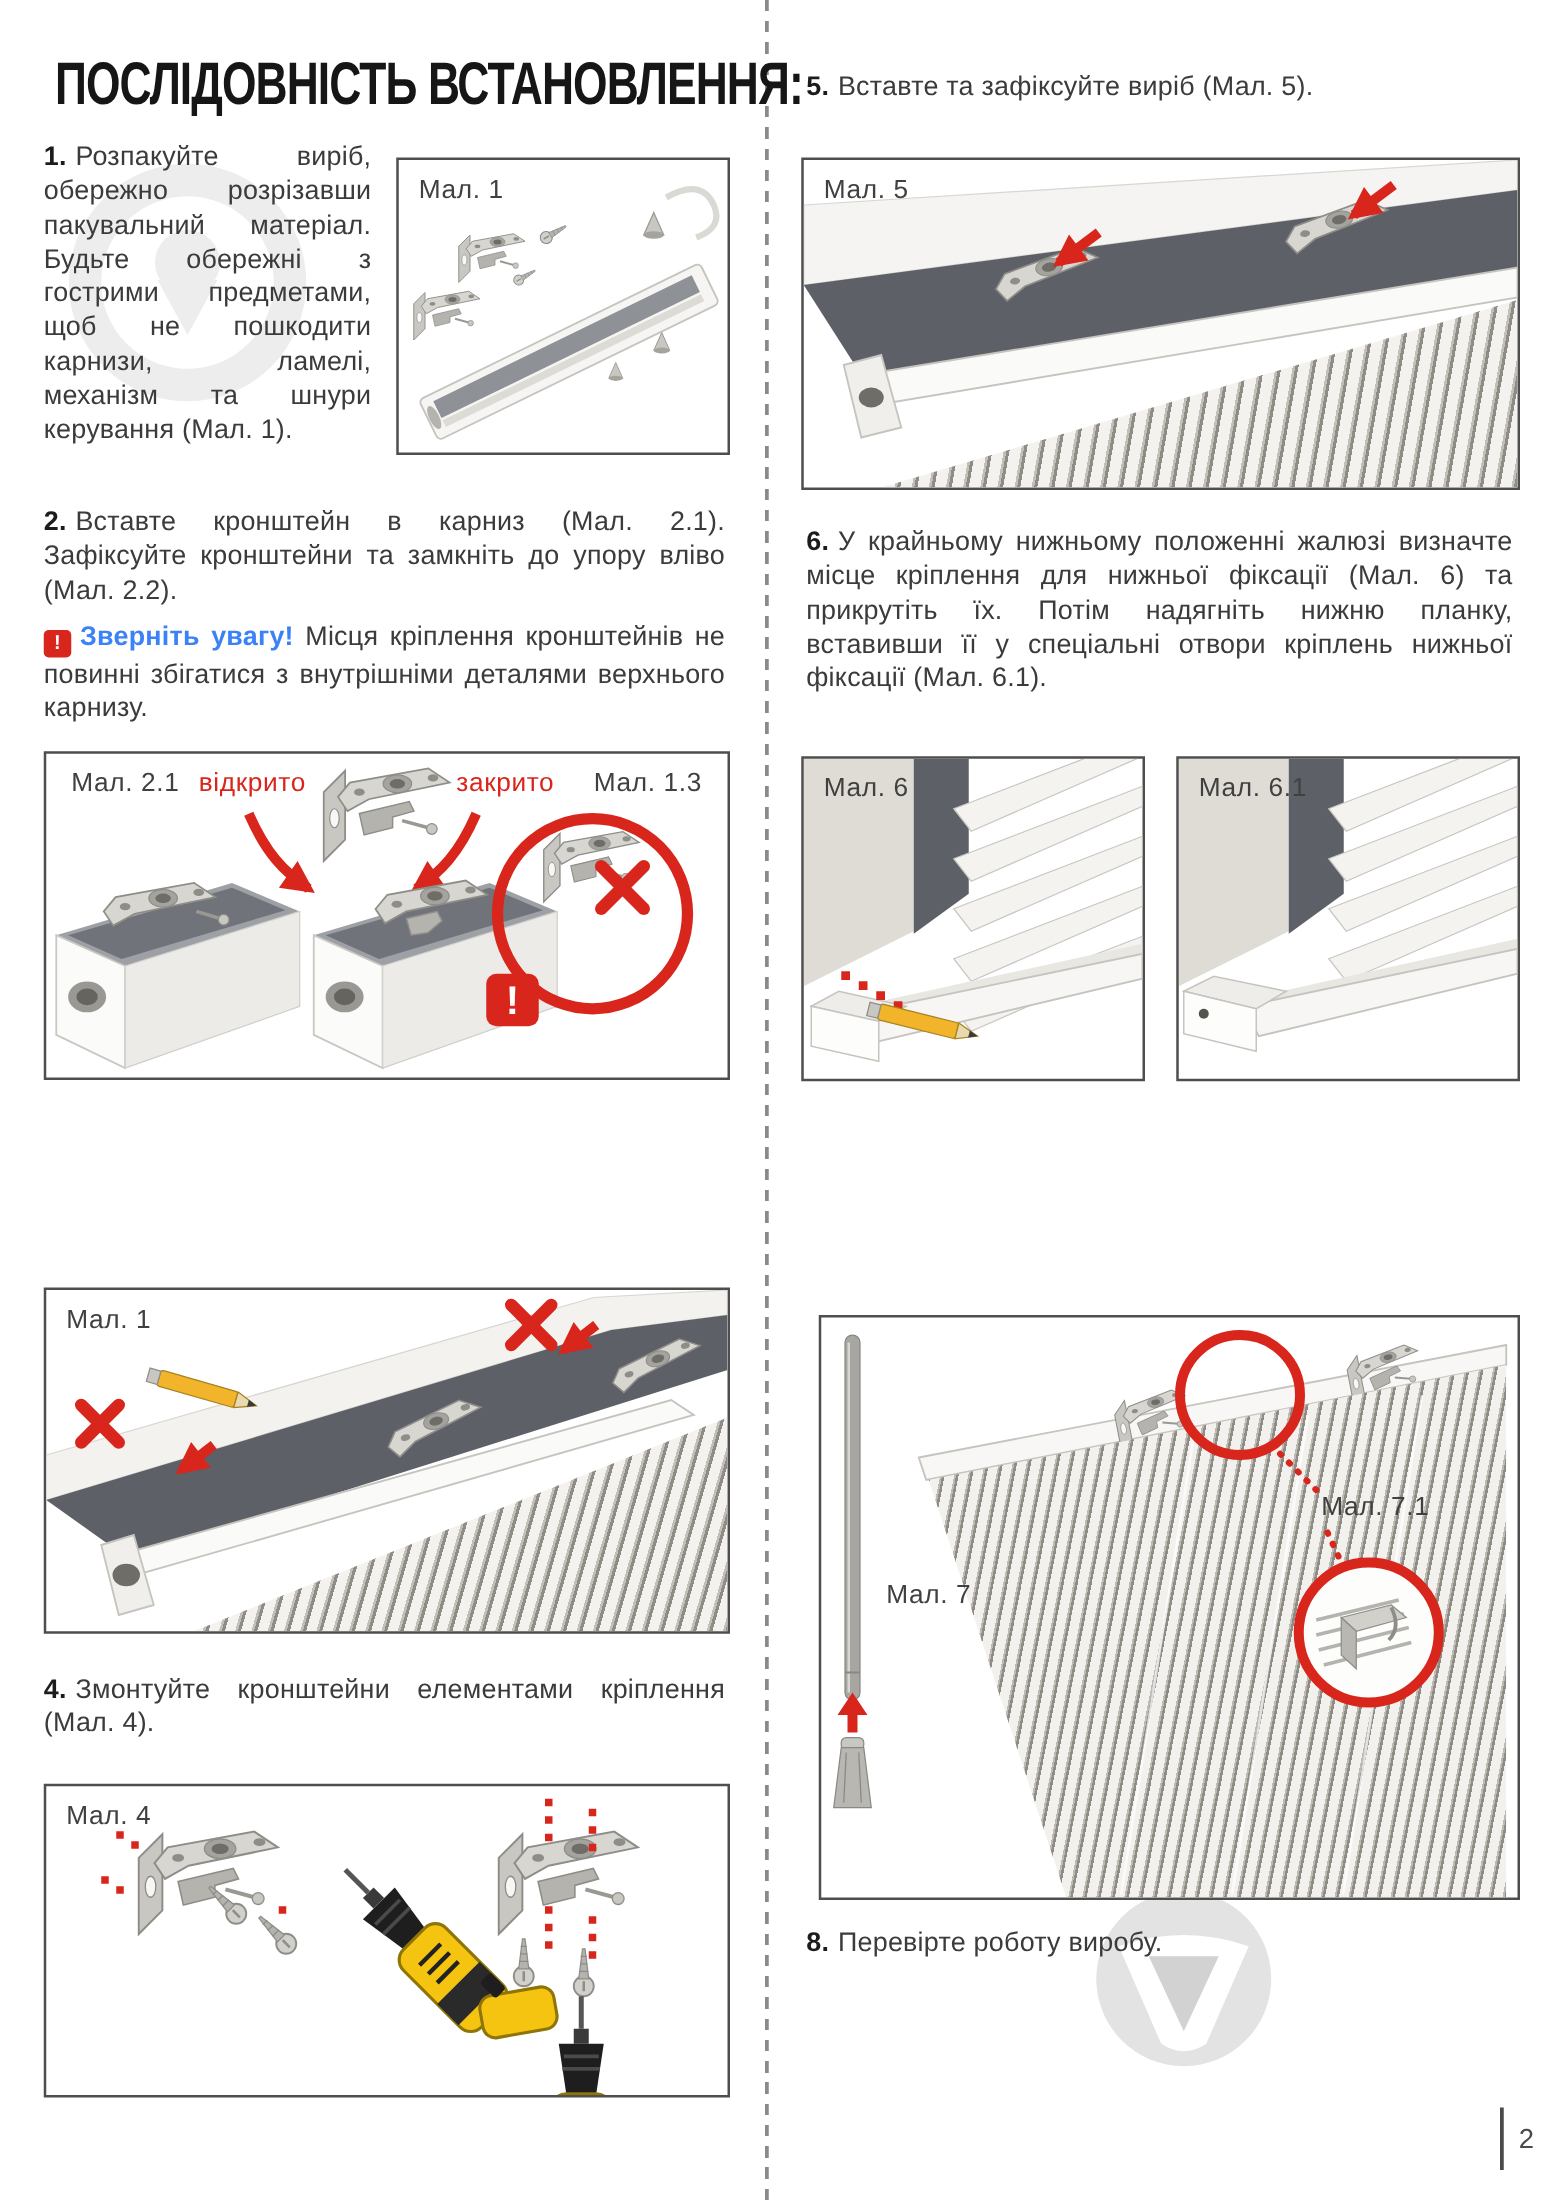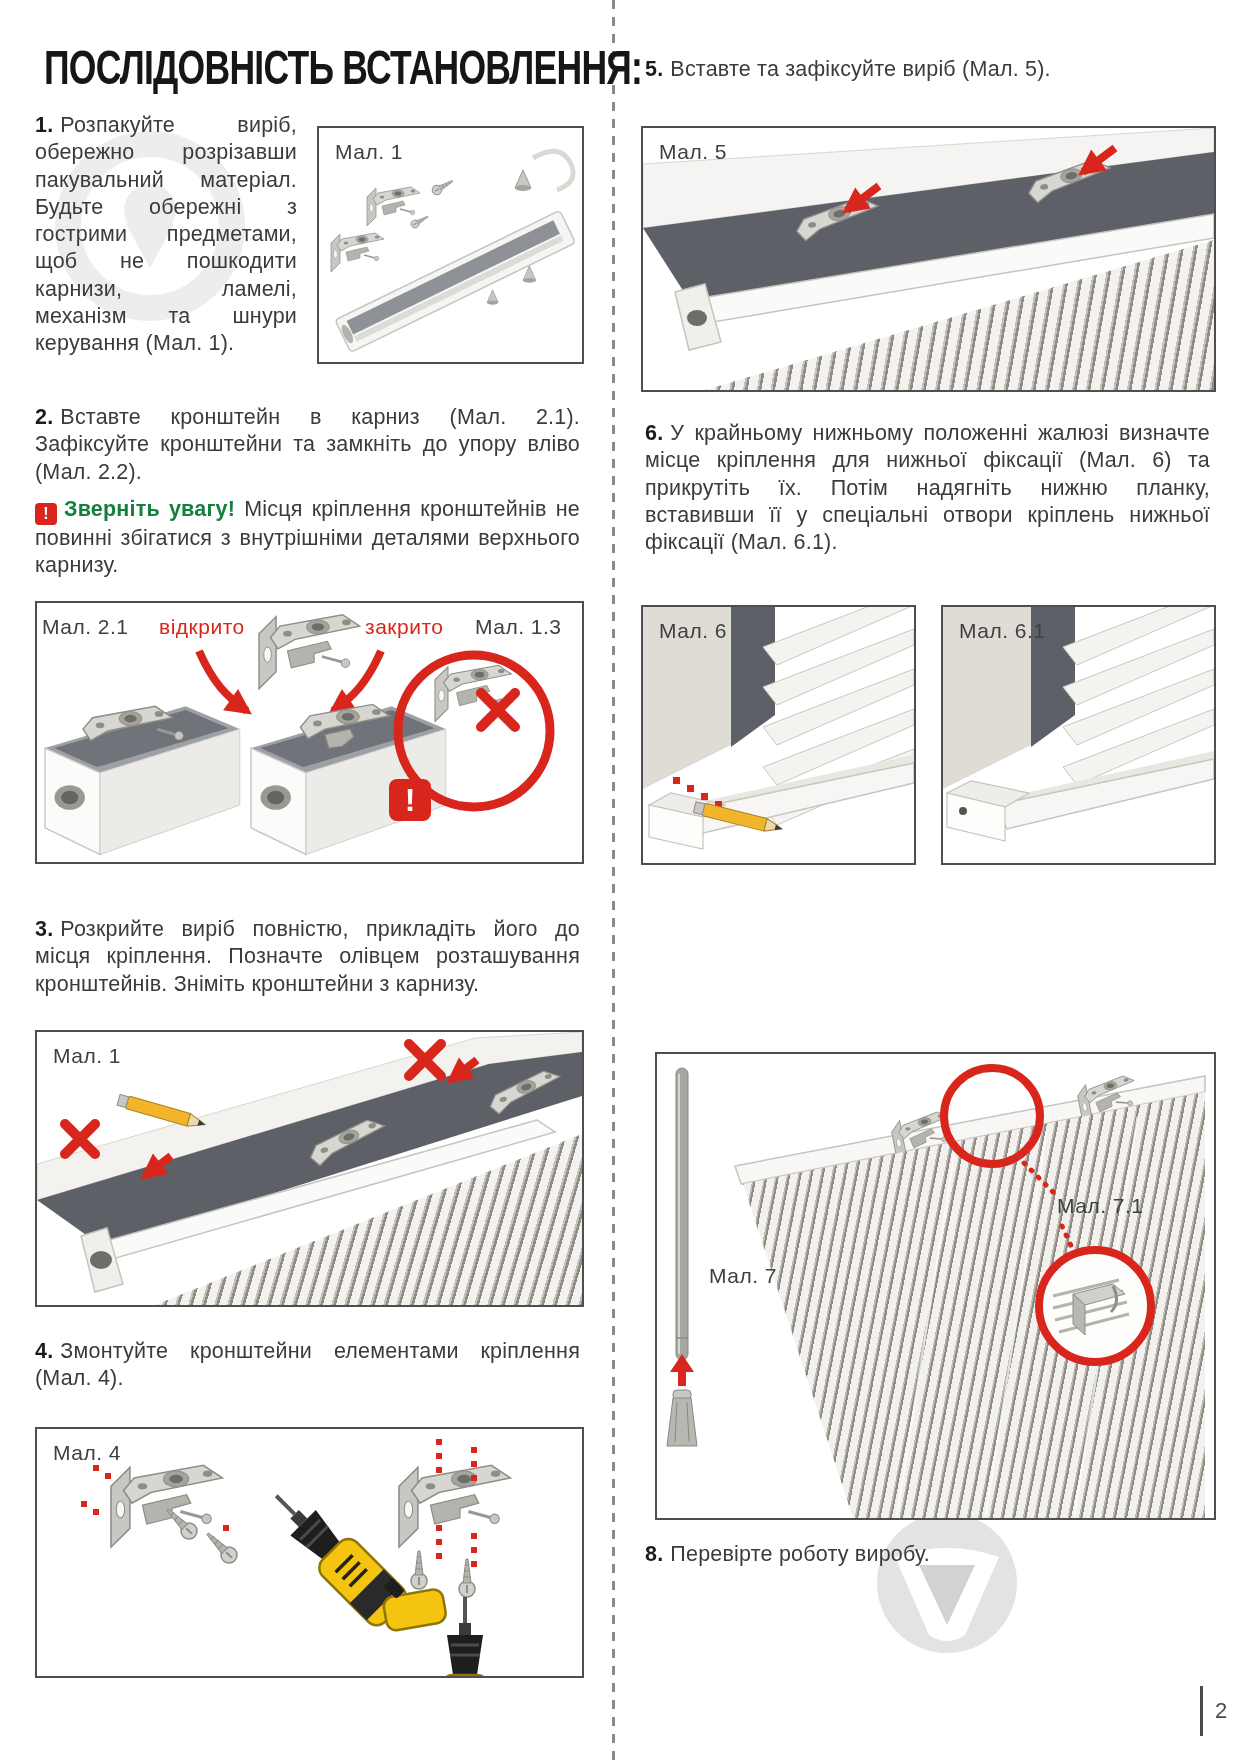--- a/index.html
+++ b/index.html
@@ -5,21 +5,21 @@
   html,body{margin:0;padding:0;background:#ffffff;}
   .page{position:relative;width:1245px;height:1760px;background:#fff;overflow:hidden;
         font-family:"Liberation Sans","DejaVu Sans",sans-serif;color:#3c3a3b;}
   .divider{position:absolute;left:612px;top:0;width:3px;height:1760px;
            background:repeating-linear-gradient(180deg,#8a8a8a 0 9px,transparent 9px 17px);}
   .title{position:absolute;left:44px;top:40px;margin:0;font-size:48px;font-weight:700;color:#161616;
          letter-spacing:-1px;transform:scaleX(.74);transform-origin:left top;white-space:nowrap;}
   .step{position:absolute;margin:0;font-size:21.5px;line-height:1.27;text-align:justify;color:#3c3a3b;letter-spacing:.2px;z-index:2;}
   .step .num{font-weight:700;color:#1c1c1c;padding-right:7px;}
   .warn{margin:10px 0 0 0;font-size:21.5px;line-height:1.27;text-align:justify;}
-  .warn b{color:#15803d;}
+  .warn b{color:#3b82f6;}
   .warnicon{display:inline-block;width:22px;height:22px;border-radius:4px;background:#d9261c;color:#fff;
             font-weight:700;font-size:16px;line-height:22px;text-align:center;margin-right:7px;vertical-align:-3px;}
   .fig{position:absolute;border:2px solid #4e4e4e;background:#fff;overflow:hidden;z-index:2;}
   .fig svg.base{position:absolute;left:0;top:0;}
   .fig .slats{position:absolute;left:0;top:0;width:100%;height:100%;}
   .fig svg.over{position:absolute;left:0;top:0;z-index:4;}
   .figlabel{position:absolute;left:16px;top:12px;font-size:21px;color:#404040;z-index:5;letter-spacing:.5px;}
   .redlabel{color:#d9261c;font-weight:400;}
   .cord{position:absolute;width:2px;background:rgba(255,255,255,.72);z-index:3;}
   .wm{position:absolute;z-index:0;}
@@ -161,27 +161,26 @@
       <circle cx="437" cy="128" r="76" fill="none" stroke="#d9261c" stroke-width="9"></circle>
       <g stroke="#d9261c" stroke-width="10" stroke-linecap="round">
         <line x1="444" y1="90" x2="478" y2="124"></line>
         <line x1="478" y1="90" x2="444" y2="124"></line>
       </g>
       <g>
         <rect x="352" y="176" width="42" height="42" rx="8" fill="#d9261c"></rect>
         <text x="373" y="208" text-anchor="middle" font-size="32" font-weight="bold" fill="#ffffff" font-family="Liberation Sans, sans-serif">!</text>
       </g>
     </svg>
-    <div class="figlabel" style="left:5px">Мал. 2.1</div>
+    <div class="figlabel" style="left:20px">Мал. 2.1</div>
     <div class="figlabel redlabel" style="left:122px">відкрито</div>
     <div class="figlabel redlabel" style="left:328px">закрито</div>
     <div class="figlabel" style="left:438px">Мал. 1.3</div>
   </div>
 
-  <p class="step" style="left:35px;top:916px;width:545px"><span class="num">3.</span><span>Розкрийте виріб повністю, прикладіть його до місця кріплення. Позначте олівцем розташування кронштейнів. Зніміть кронштейни з карнизу.</span></p>
 
   <div class="fig" style="left:35px;top:1030px;width:545px;height:273px">
     <svg class="base" width="545" height="273" viewBox="0 0 545 273">
       <polygon points="0,132 438,6 545,0 545,20 452,32 0,168" fill="#f3f2ef" stroke="#d8d6d1" stroke-width="1"></polygon>
       <polygon points="0,168 452,32 545,20 545,64 66,215" fill="#5d6167"></polygon>
       <polygon points="58,212 500,88 518,100 72,228" fill="#fafaf9" stroke="#c6c4bf" stroke-width="1.5"></polygon>
       <polygon points="44,204 70,196 86,252 58,260" fill="#f1efec" stroke="#c6c4bf" stroke-width="1.5"></polygon>
       <ellipse cx="64" cy="228" rx="11" ry="9" fill="#6f6d68"></ellipse>
       <use href="#bp" transform="translate(268,106) rotate(-16) scale(0.85)"></use>
       <use href="#bp" transform="translate(448,56) rotate(-16) scale(0.8)"></use>

